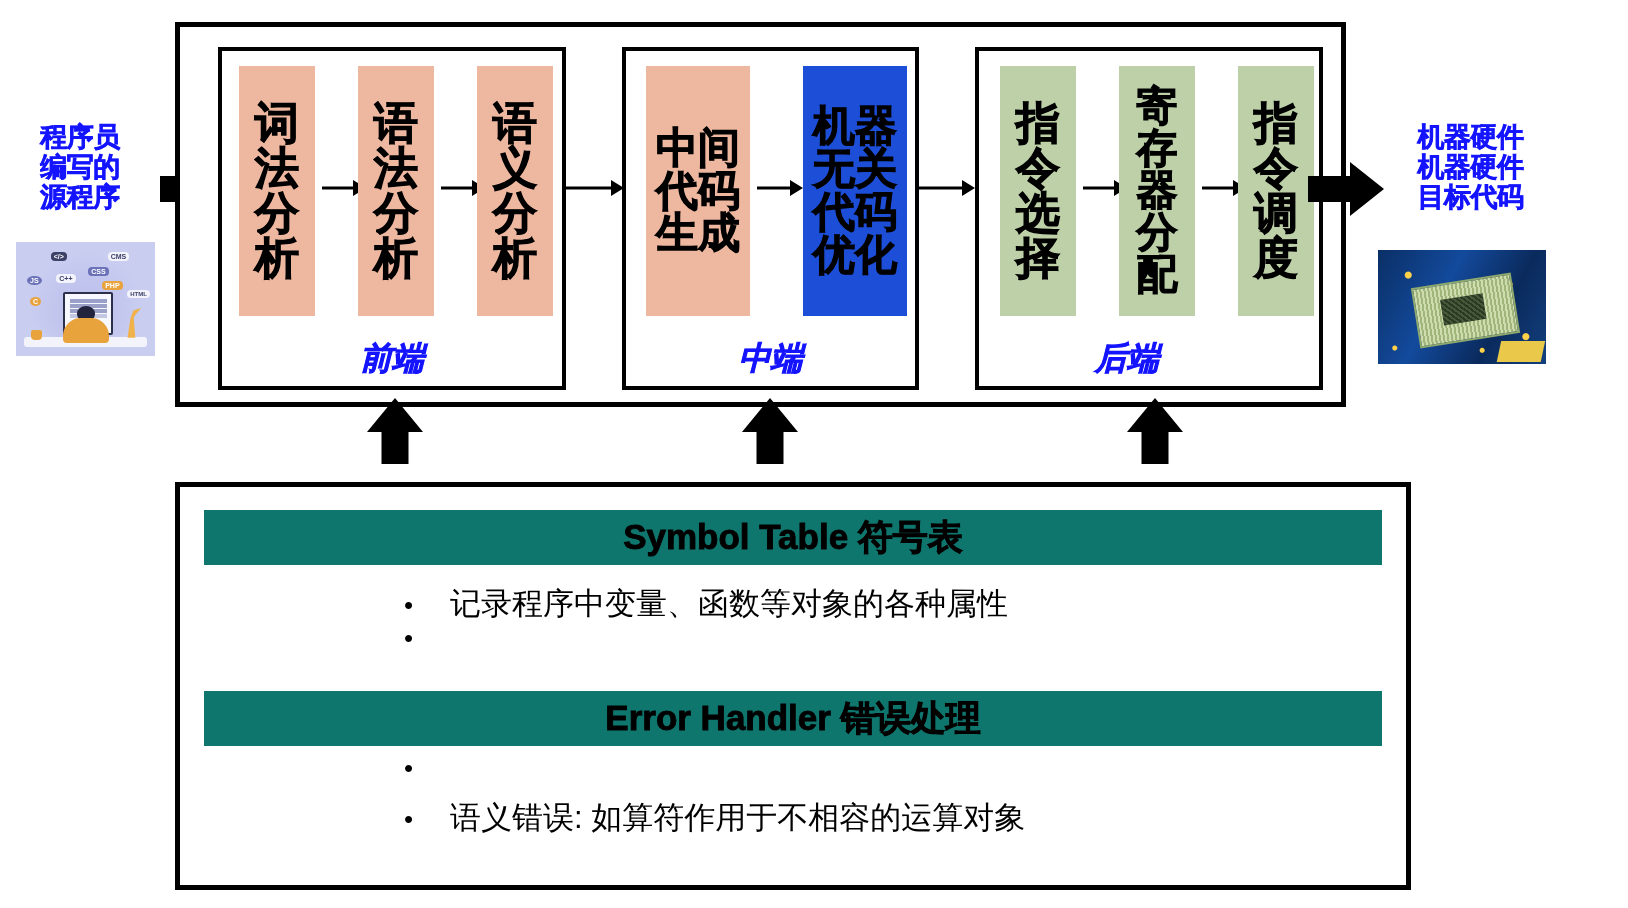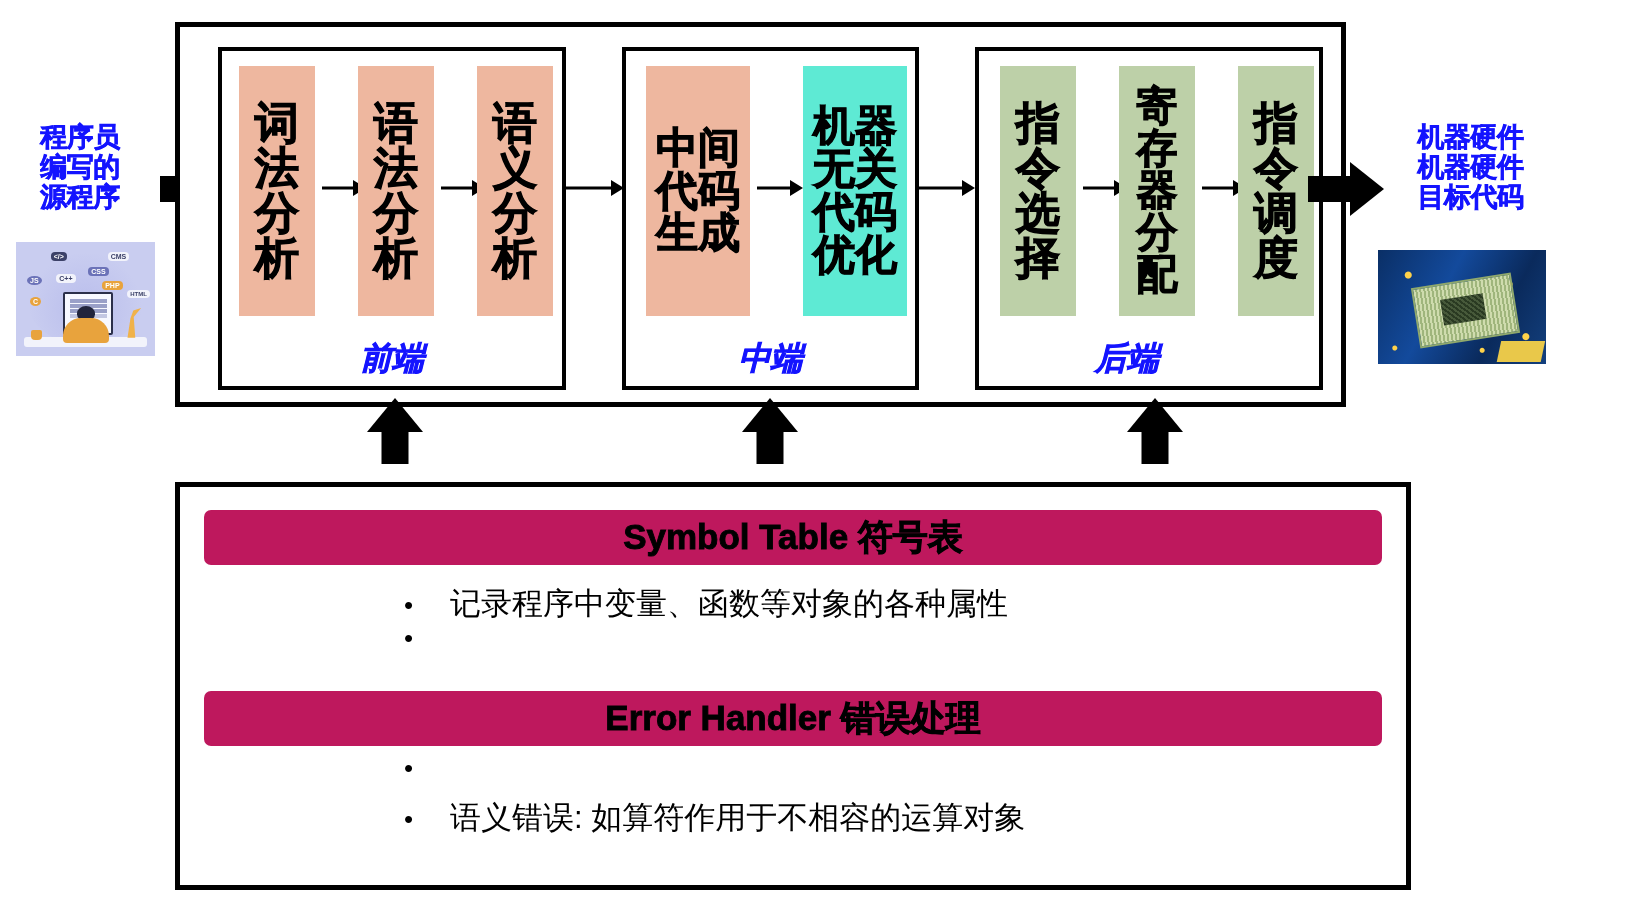--- a/index.html
+++ b/index.html
@@ -164,26 +164,25 @@
     font-weight: bold;
     font-size: 32px;
     text-align: center;
     font-style: italic;
     -webkit-text-stroke: 0.8px #1414FF;
   }
 
   
   .band {
     position: absolute;
-    background: #be185d;
+    background: #0f766e;
     display: flex; align-items: center; justify-content: center;
     font-weight: bold;
     font-size: 35px;
     color: #000;
-    border-radius: 7px;
     -webkit-text-stroke: 0.9px #000;
   }
   .bullet-row {
     position: absolute;
     display: flex;
     align-items: baseline;
     font-size: 31px;
     color: #000;
     white-space: nowrap;
   }
@@ -283,21 +282,21 @@
     <span>代码</span><br>
     <span>生成</span>
   </span>
 </div>
 
 <div class="thin-arrow" style="left:757px; top:178px; width:46px; height:20px;">
   <div class="line" style="width:36px;"></div>
   <div class="tip"></div>
 </div>
 
-<div class="stage" style="left:803px; top:66px; width:104px; height:250px; background:#5eead4; font-size:42px;">
+<div class="stage" style="left:803px; top:66px; width:104px; height:250px; background:#1d4ed8; font-size:42px;">
   <span class="txt">
     <span>机器</span><br>
     <span>无关</span><br>
     <span>代码</span><br>
     <span>优化</span>
   </span>
 </div>
 
 <div class="group-label" style="left:622px; top:337px; width:297px;">中端</div>
 

